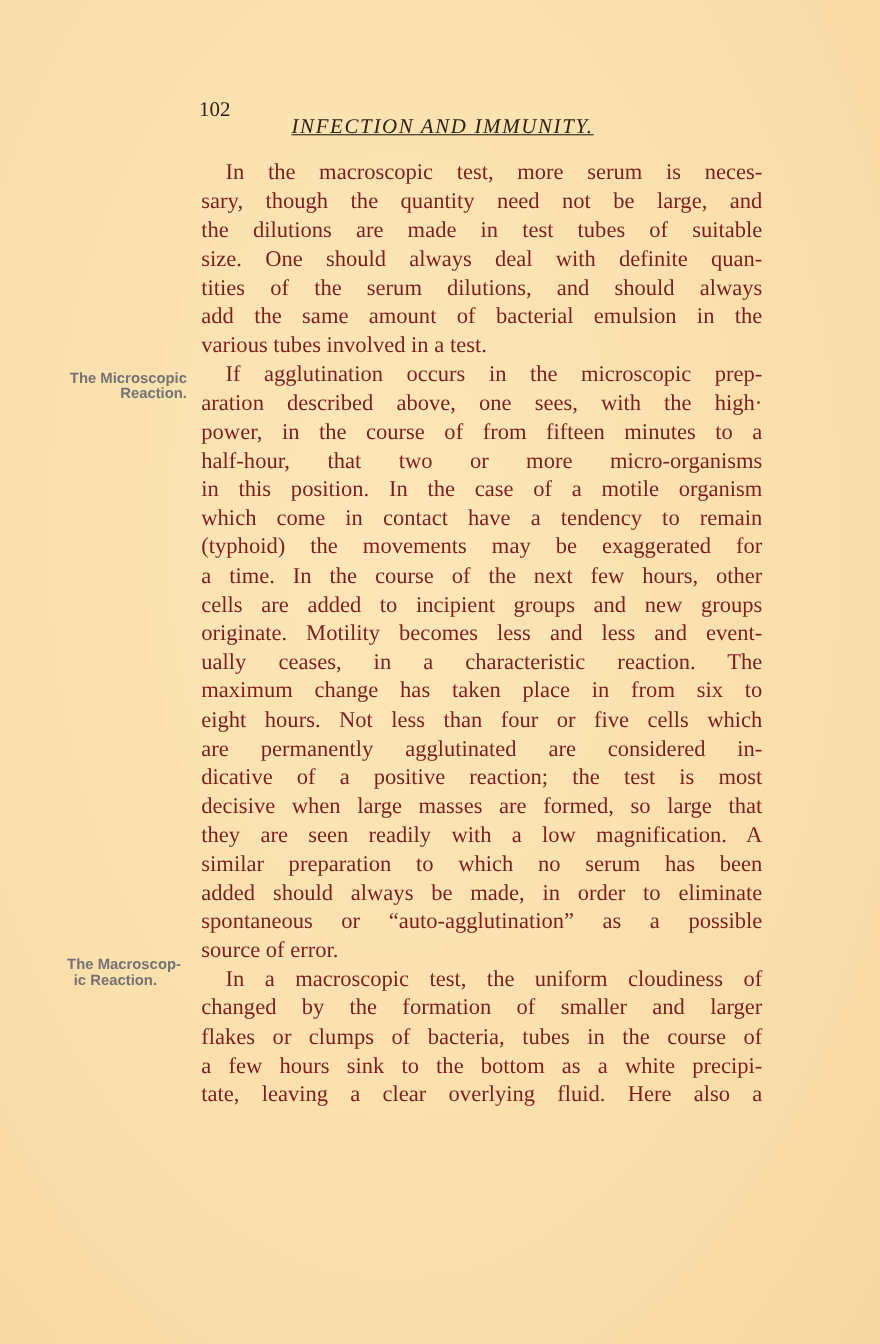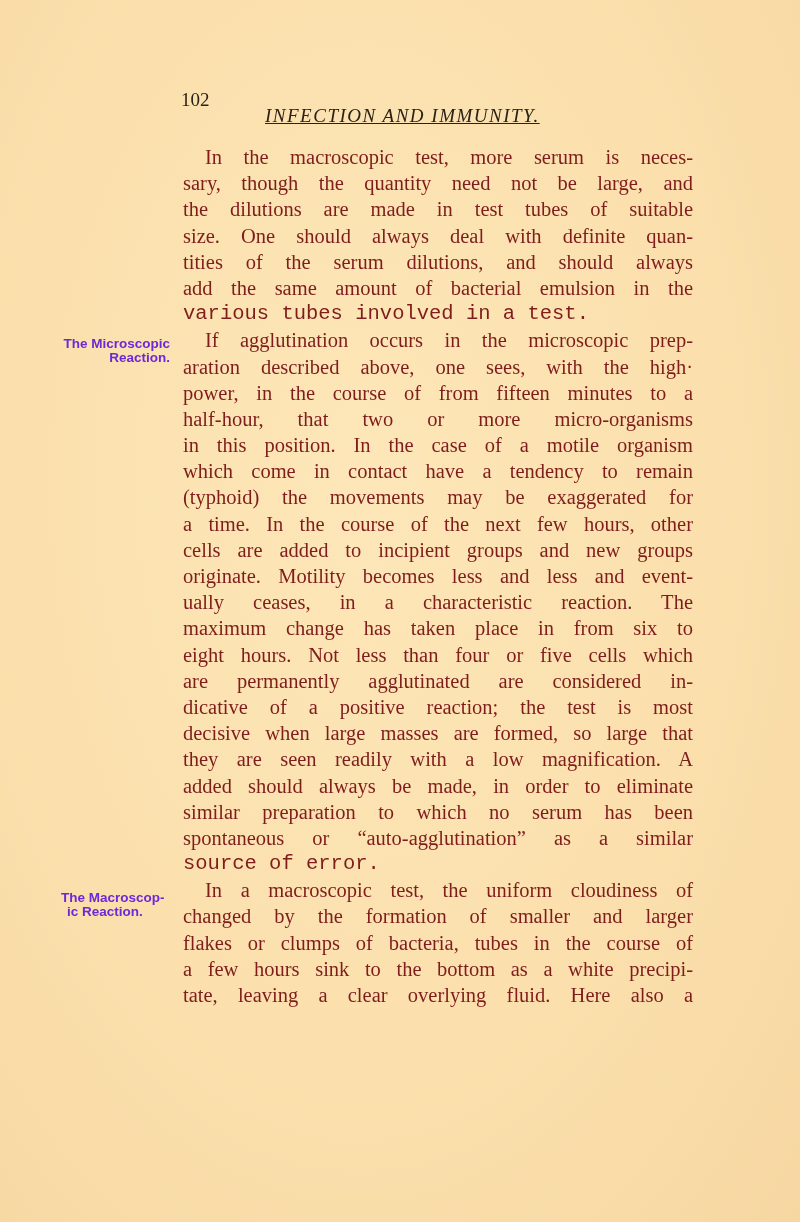--- a/index.html
+++ b/index.html
@@ -57,48 +57,46 @@
     }
     .line {
       display: block;
       height: 26.2px;
       white-space: nowrap;
       text-align: justify;
       text-align-last: justify;
     }
     .line.last {
       text-align-last: left;
-      font-family: Liberation Mono, monospace;
     }
     .line.indent {
       padding-left: 22px;
     }
     .margin-note {
       position: absolute;
       font-family: "Liberation Sans", "DejaVu Sans", sans-serif;
       font-weight: bold;
       font-size: 13.5px;
       line-height: 14px;
-      color: #6d28d9;
+      color: #737373;
       text-align: right;
     }
     .margin-note span {
       display: block;
     }
     .note-micro {
       left: 20px;
       top: 337px;
       width: 150px;
     }
     .note-macro {
       left: 20px;
       top: 870px;
       width: 150px;
       text-align: left;
-      margin-top: 21px;
     }
     .note-macro .l1 { padding-left: 41px; }
     .note-macro .l2 { padding-left: 47px; }
   </style>
 </head>
 <body>
 
 <div class="page">
 
   <div class="running-head">
@@ -136,23 +134,23 @@
     <span class="line">a time.  In the course of the next few hours, other</span>
     <span class="line">cells are added to incipient groups and new groups</span>
     <span class="line">originate. Motility becomes less and less and event-</span>
     <span class="line">ually ceases, in a characteristic reaction.  The</span>
     <span class="line">maximum change has taken place in from six to</span>
     <span class="line">eight hours.  Not less than four or five cells which</span>
     <span class="line">are permanently agglutinated are considered in-</span>
     <span class="line">dicative of a positive reaction; the test is most</span>
     <span class="line">decisive when large masses are formed, so large that</span>
     <span class="line">they are seen readily with a low magnification.  A</span>
+    <span class="line">similar preparation to which no serum has been</span>
     <span class="line">added should always be made, in order to eliminate</span>
-    <span class="line">similar preparation to which no serum has been</span>
-    <span class="line">spontaneous or “auto-agglutination” as a similar</span>
+    <span class="line">spontaneous or “auto-agglutination” as a possible</span>
     <span class="line last">source of error.</span>
 
     <span class="line indent">In a macroscopic test, the uniform cloudiness of</span>
     <span class="line">changed by the formation of smaller and larger</span>
     <span class="line">flakes or clumps of bacteria, tubes in the course of</span>
     <span class="line">a few hours sink to the bottom as a white precipi-</span>
     <span class="line">tate, leaving a clear overlying fluid.  Here also a</span>
   </div>
 
 </div>

